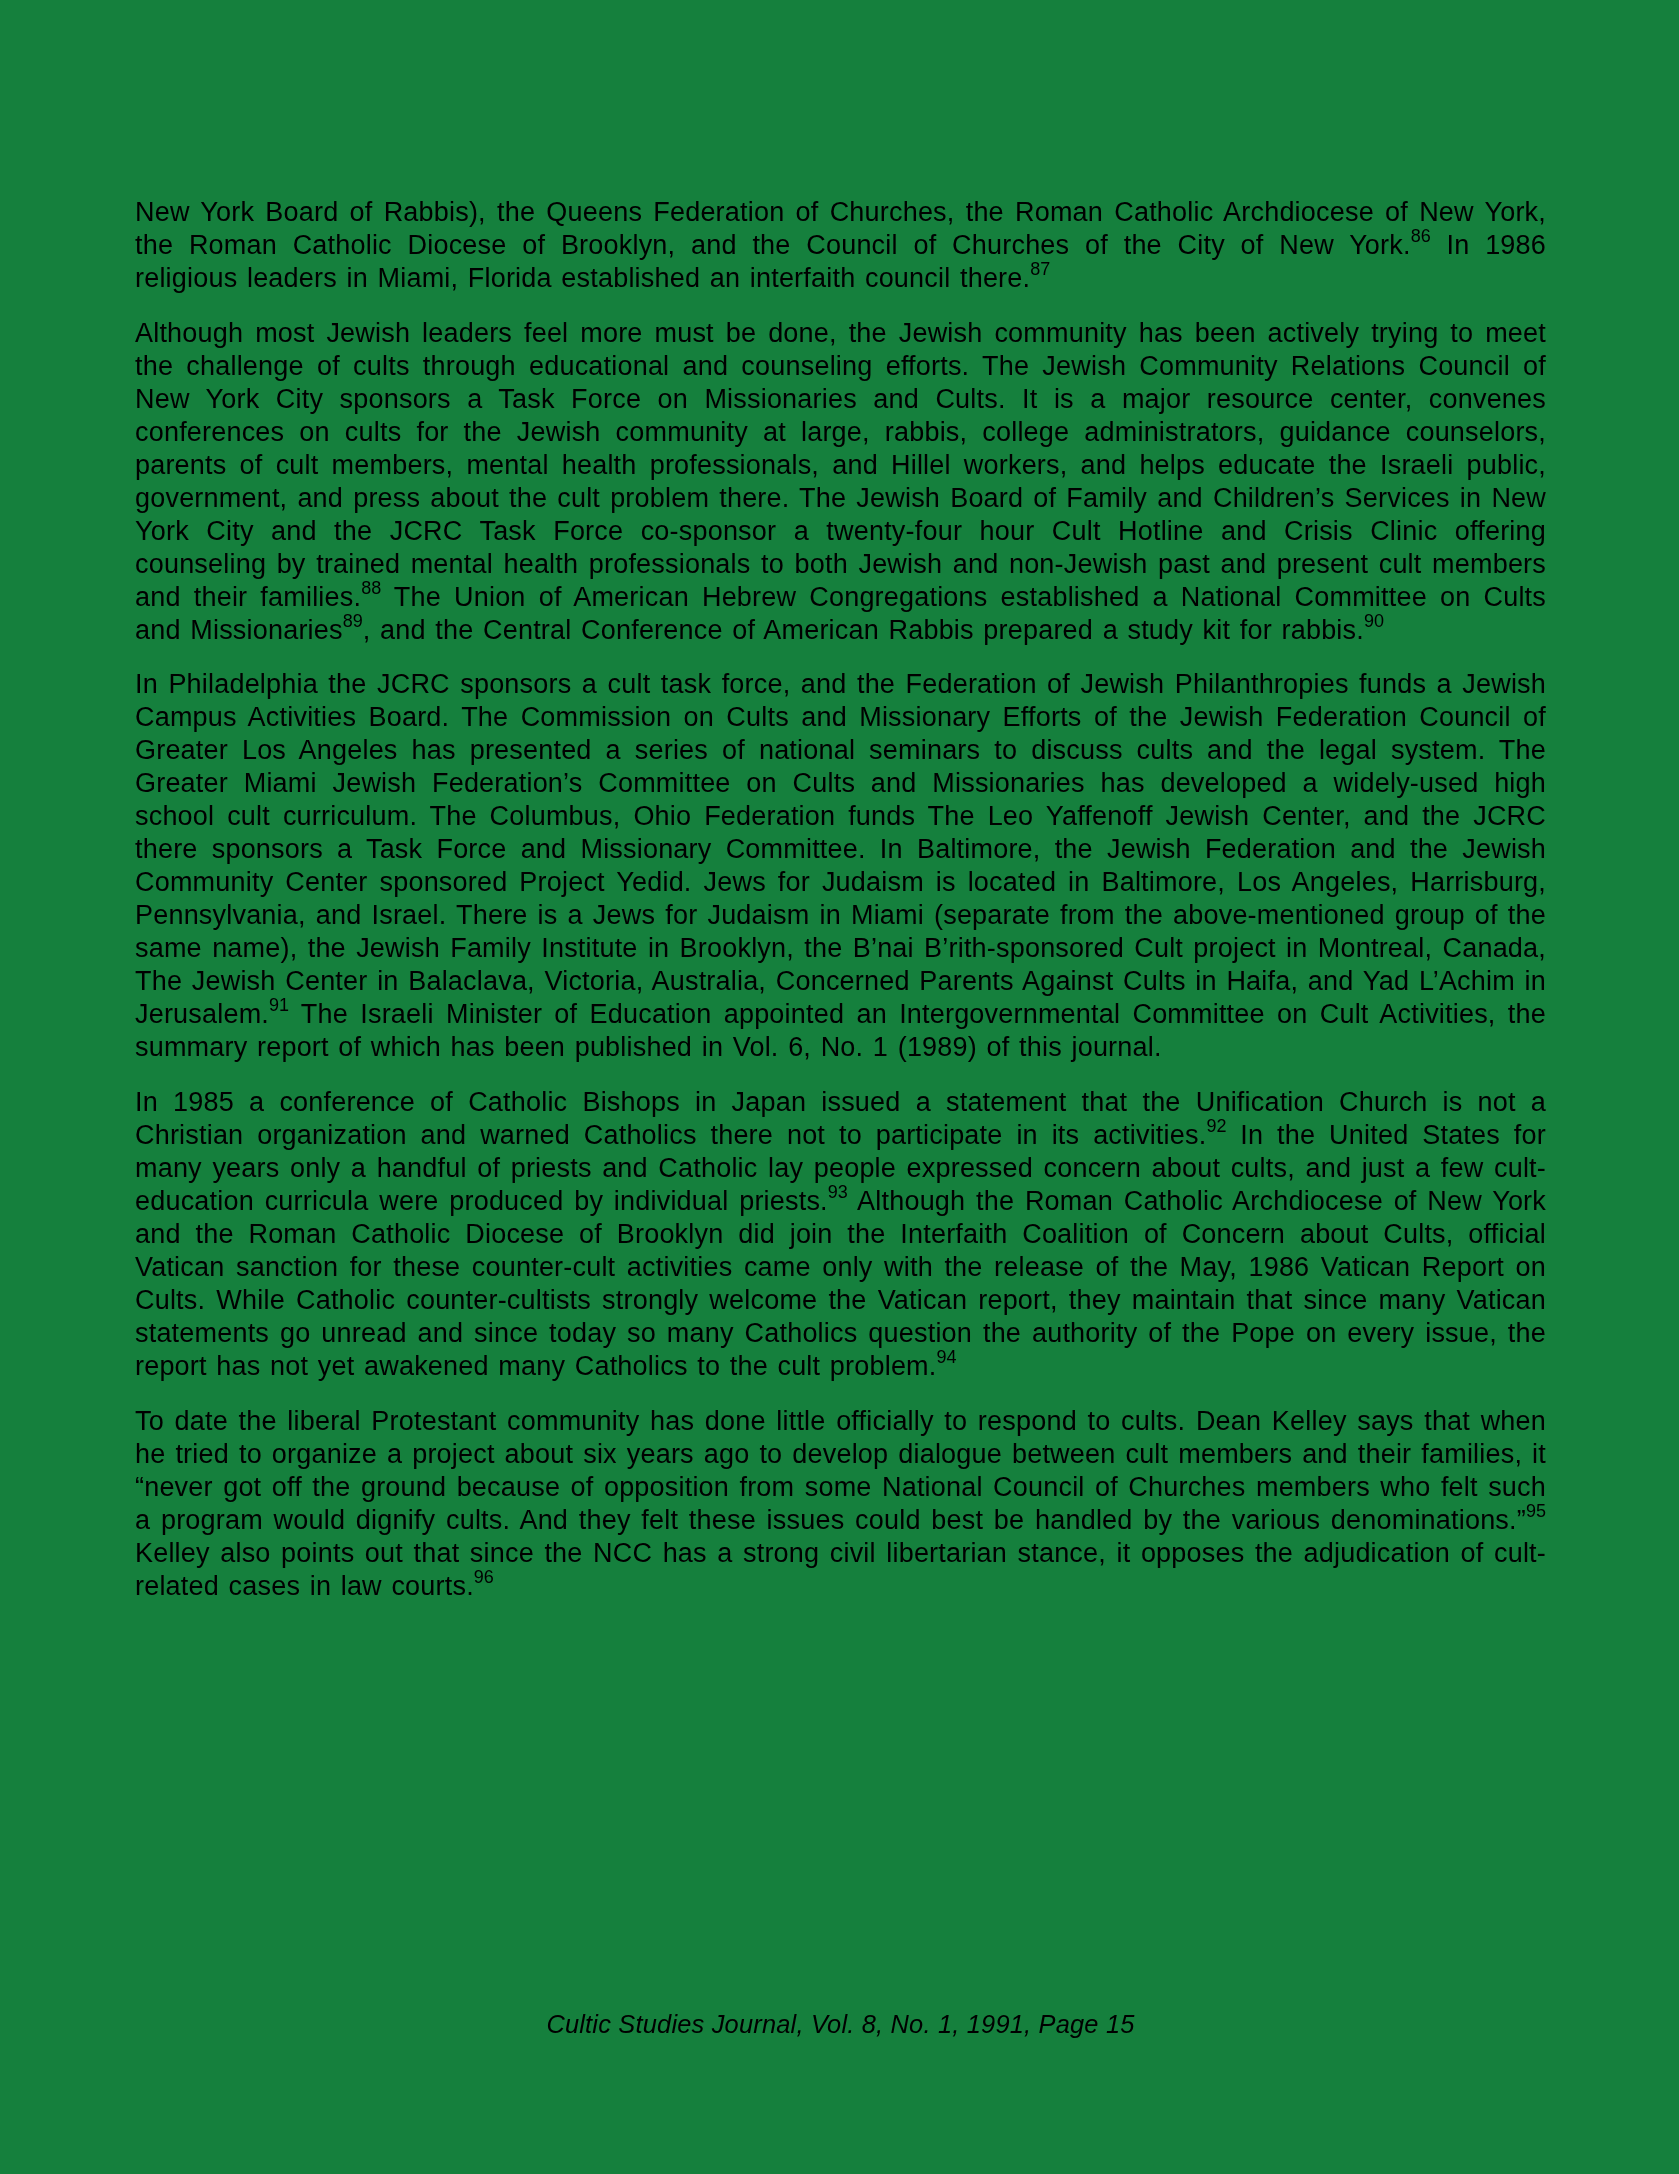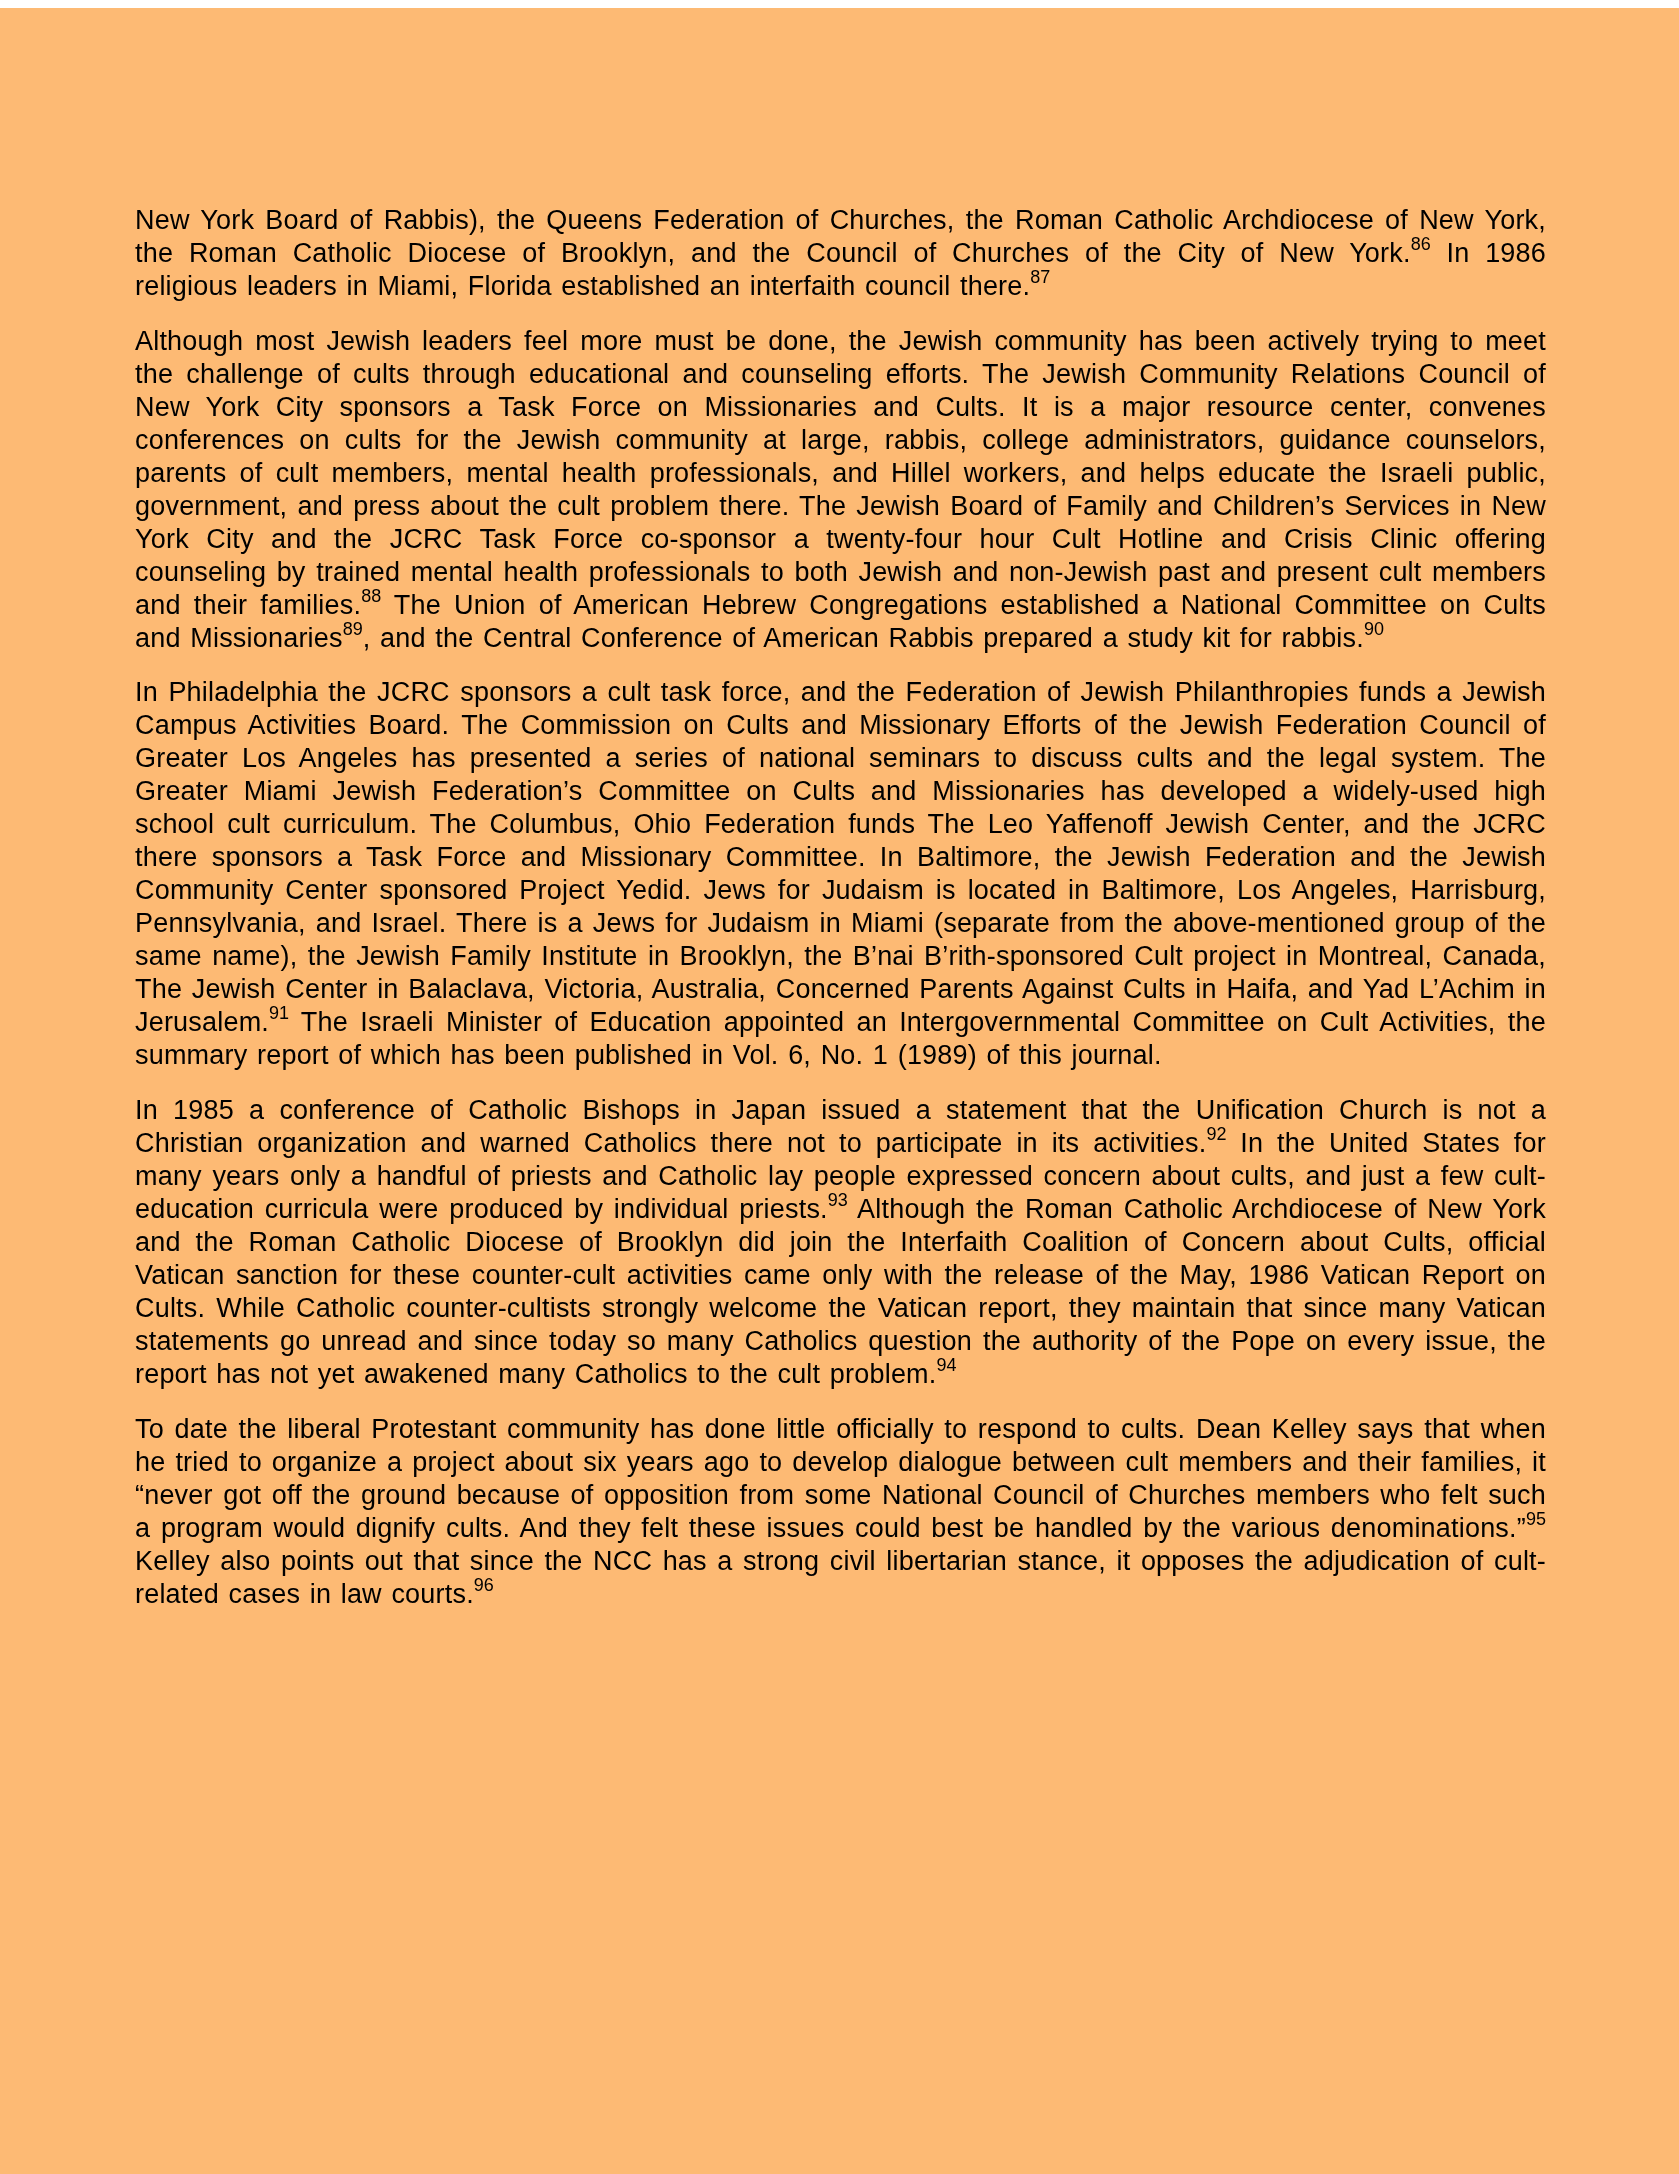--- a/index.html
+++ b/index.html
@@ -11,22 +11,21 @@
     height: 2174px;
     background: #ffffff;
     color: #000000;
     font-family: "Liberation Sans", "DejaVu Sans", sans-serif;
     position: relative;
     overflow: hidden;
   }
   .page {
     position: absolute;
     inset: 0;
-    background: #fdba74;
-    margin-top: 8px;
+    background: #15803d;
   }
   .content {
     position: absolute;
     left: 135px;
     top: 196px;
     width: 1411px;
   }
   .para {
     margin: 0 0 21.7px 0;
     font-size: 27px;
@@ -59,14 +58,17 @@
 <body>
 
 <div class="page">
   <main class="content">
       <p class="para">New York Board of Rabbis), the Queens Federation of Churches, the Roman Catholic Archdiocese of New York, the Roman Catholic Diocese of Brooklyn, and the Council of Churches of the City of New York.<sup>86</sup> In 1986 religious leaders in Miami, Florida established an interfaith council there.<sup>87</sup></p>
       <p class="para">Although most Jewish leaders feel more must be done, the Jewish community has been actively trying to meet the challenge of cults through educational and counseling efforts. The Jewish Community Relations Council of New York City sponsors a Task Force on Missionaries and Cults.  It is a major resource center, convenes conferences on cults for the Jewish community at large, rabbis, college administrators, guidance counselors, parents of cult members, mental health professionals, and Hillel workers, and helps educate the Israeli public, government, and press about the cult problem there. The Jewish Board of Family and Children’s Services in New York City and the JCRC Task Force co-sponsor a twenty-four hour Cult Hotline and Crisis Clinic offering counseling by trained mental health professionals to both Jewish and non-Jewish past and present cult members and their families.<sup>88</sup> The Union of American Hebrew Congregations established a National Committee on Cults and Missionaries<sup>89</sup>, and the Central Conference of American Rabbis prepared a study kit for rabbis.<sup>90</sup></p>
       <p class="para">In Philadelphia the JCRC sponsors a cult task force, and the Federation of Jewish Philanthropies funds a Jewish Campus Activities Board.  The Commission on Cults and Missionary Efforts of the Jewish Federation Council of Greater Los Angeles has presented a series of national seminars to discuss cults and the legal system.  The Greater Miami Jewish Federation’s Committee on Cults and Missionaries has developed a widely-used high school cult curriculum. The Columbus, Ohio Federation funds The Leo Yaffenoff Jewish Center, and the JCRC there sponsors a Task Force and Missionary Committee. In Baltimore, the Jewish Federation and the Jewish Community Center sponsored Project Yedid.  Jews for Judaism is located in Baltimore, Los Angeles, Harrisburg, Pennsylvania, and Israel.  There is a Jews for Judaism in Miami (separate from the above-mentioned group of the same name), the Jewish Family Institute in Brooklyn, the B’nai B’rith-sponsored Cult project in Montreal, Canada, The Jewish Center in Balaclava, Victoria, Australia, Concerned Parents Against Cults in Haifa, and Yad L’Achim in Jerusalem.<sup>91</sup> The Israeli Minister of Education appointed an Intergovernmental Committee on Cult Activities, the summary report of which has been published in Vol. 6, No. 1 (1989) of this journal.</p>
       <p class="para">In 1985 a conference of Catholic Bishops in Japan issued a statement that the Unification Church is not a Christian organization and warned Catholics there not to participate in its activities.<sup>92</sup> In the United States for many years only a handful of priests and Catholic lay people expressed concern about cults, and just a few cult-education curricula were produced by individual priests.<sup>93</sup>  Although the Roman Catholic Archdiocese of New York and the Roman Catholic Diocese of Brooklyn did join the Interfaith Coalition of Concern about Cults, official Vatican sanction for these counter-cult activities came only with the release of the May, 1986 Vatican Report on Cults.  While Catholic counter-cultists strongly welcome the Vatican report, they maintain that since many Vatican statements go unread and since today so many Catholics question the authority of the Pope on every issue, the report has not yet awakened many Catholics to the cult problem.<sup>94</sup></p>
       <p class="para">To date the liberal Protestant community has done little officially to respond to cults. Dean Kelley says that when he tried to organize a project about six years ago to develop dialogue between cult members and their families, it “never got off the ground because of opposition from some National Council of Churches members who felt such a program would dignify cults.  And they felt these issues could best be handled by the various denominations.”<sup>95</sup> Kelley also points out that since the NCC has a strong civil libertarian stance, it opposes the adjudication of cult-related cases in law courts.<sup>96</sup></p>
     </main>
+  <div class="footer">
+    <span>Cultic Studies Journal, Vol. 8, No. 1, 1991, Page 15</span>
+  </div>
 </div>
 
 
 </body></html>

